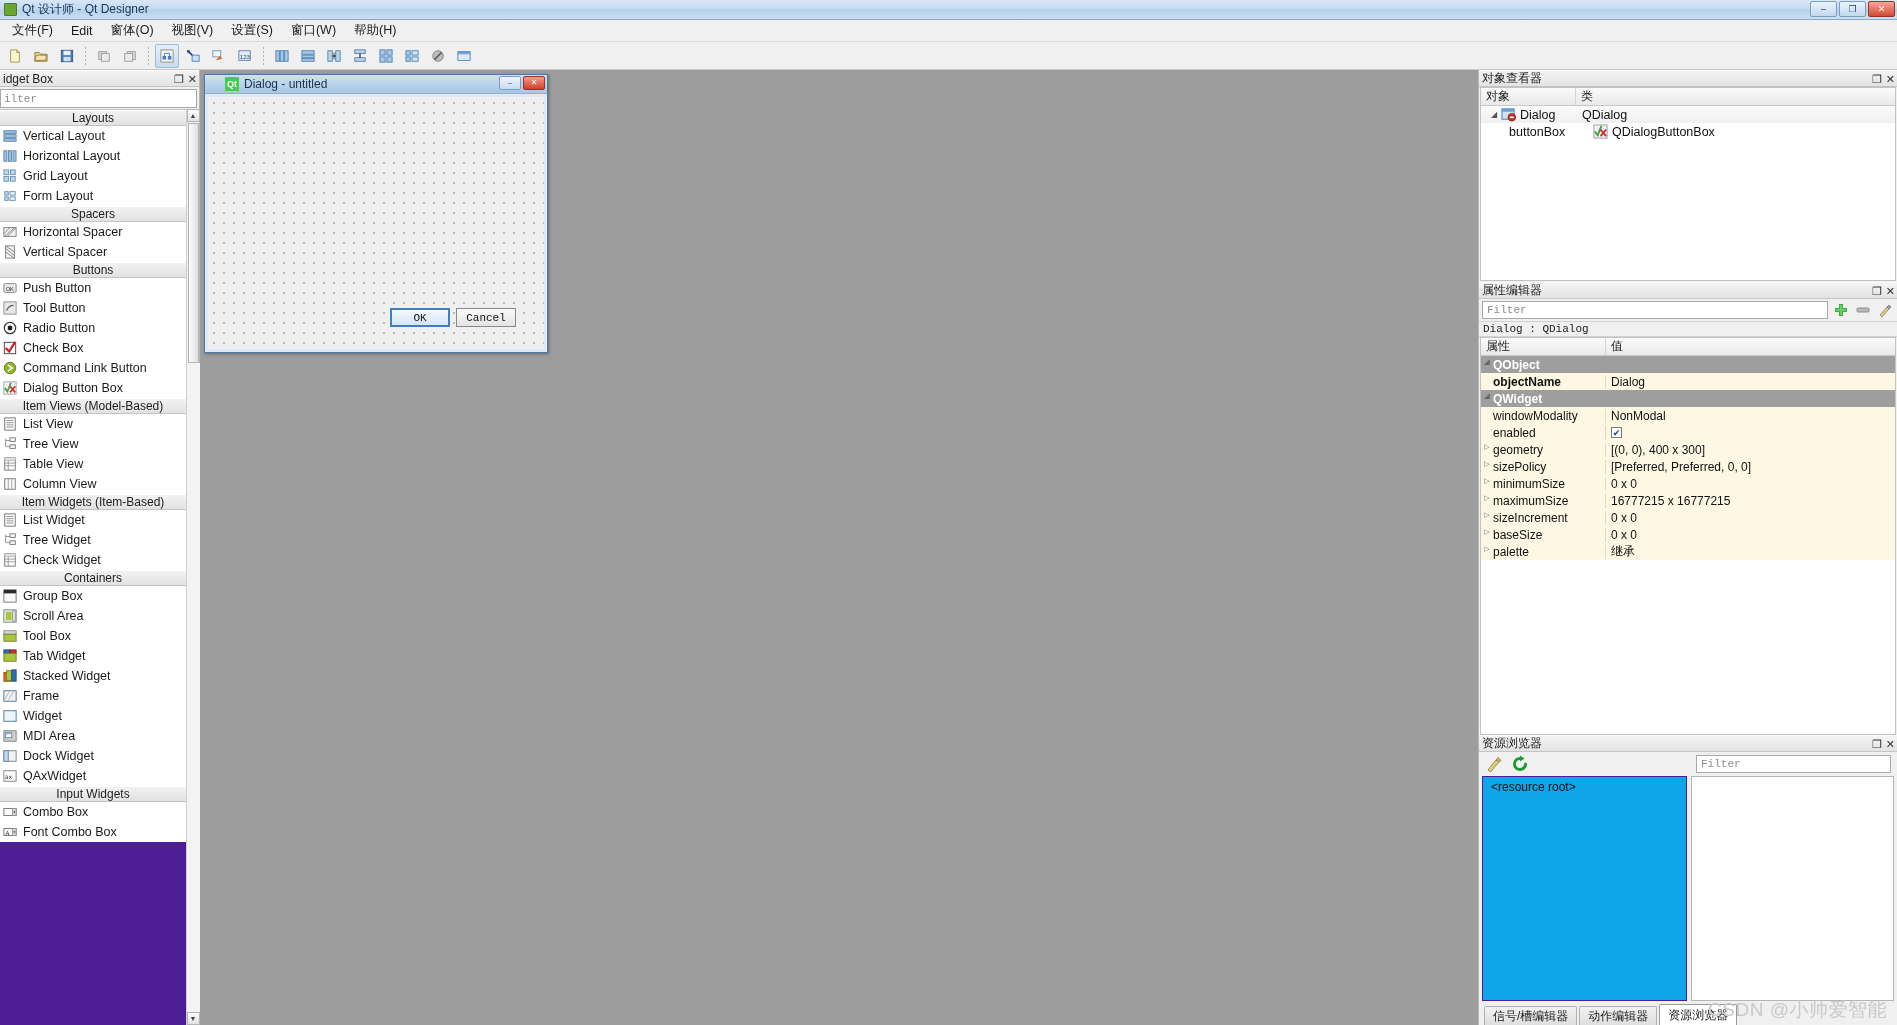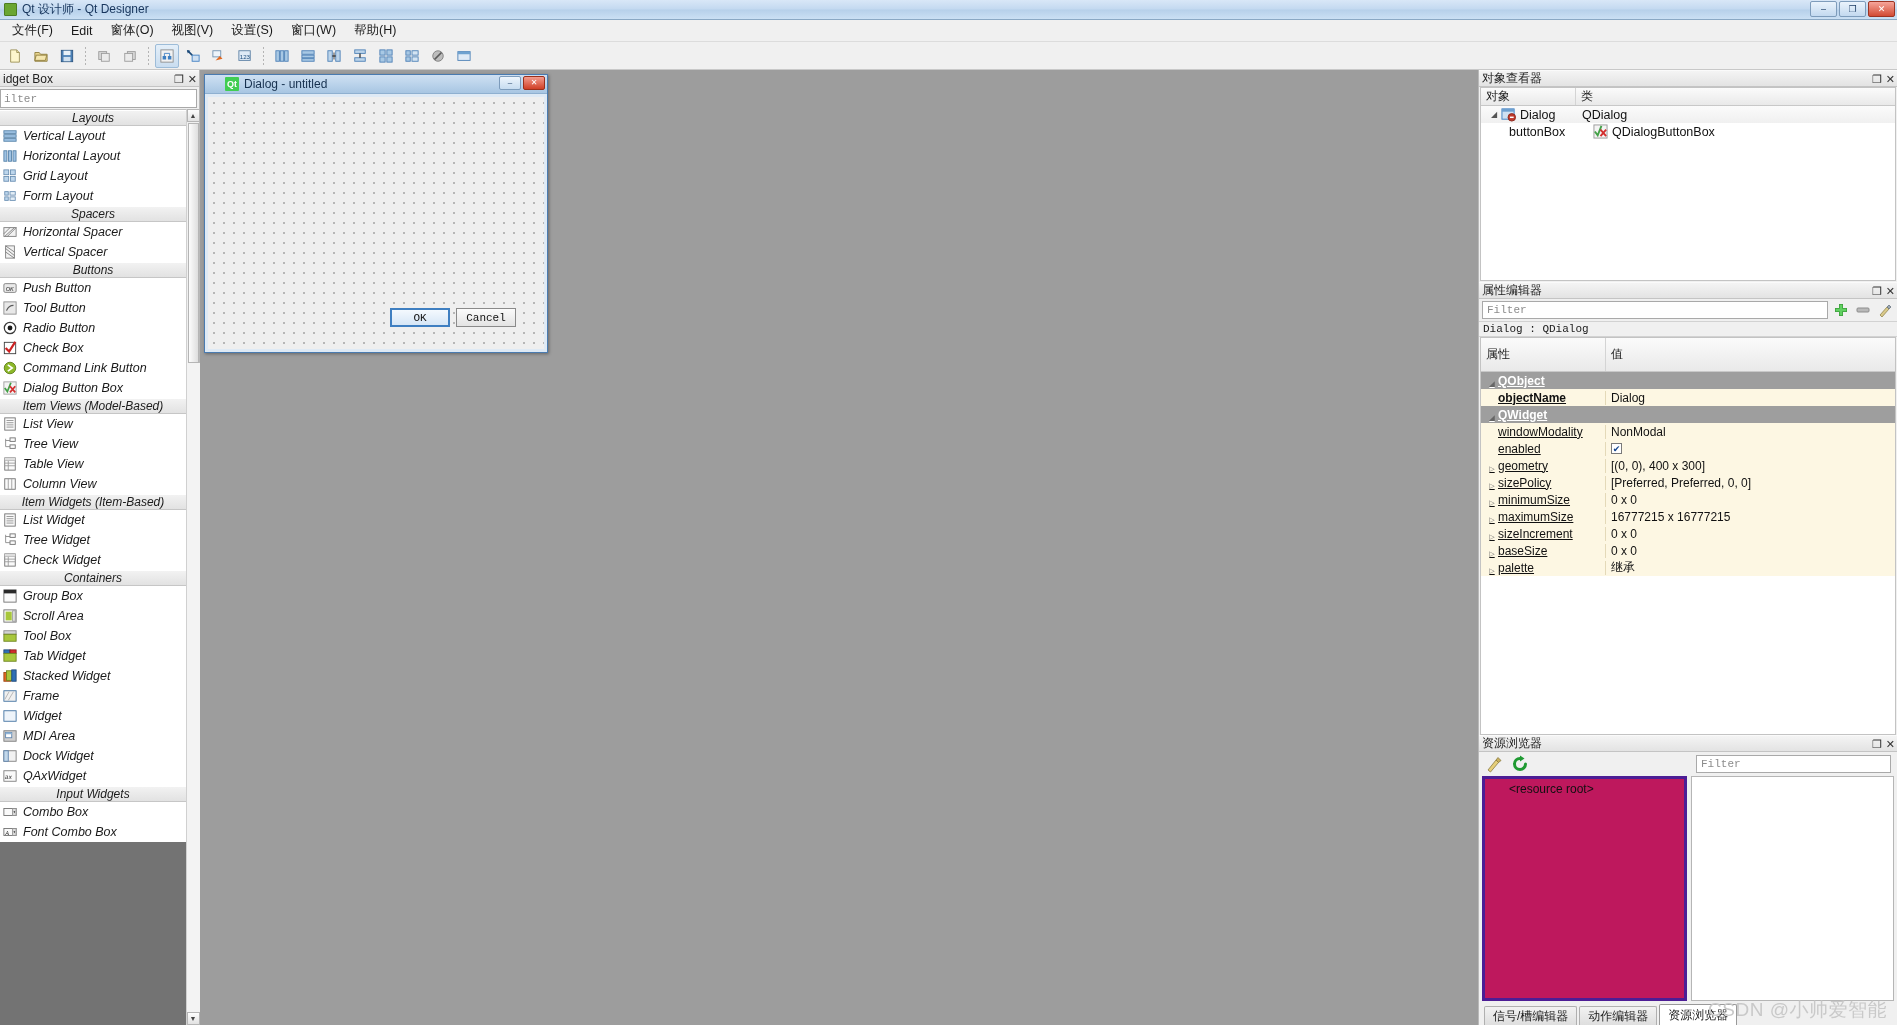--- a/index.html
+++ b/index.html
@@ -116,23 +116,22 @@
     flex: 0 0 19px; margin: 2px 2px 1px 0;
     background: #fff; border: 1px solid #a9a9a9;
     display: flex; align-items: center;
     padding-left: 3px;
     font-family: "Liberation Mono", monospace;
     font-size: 11px; color: #8c8c8c;
   }
   .wb-scrollwrap { flex: 1 1 auto; display: flex; min-height: 0; }
   .wb-list {
     flex: 1 1 auto; overflow: hidden;
-    background: #737373;
+    background: #4c1d95;
     border-top: 1px solid #c0c0c0;
-    font-style: italic;
   }
   .wb-group {
     height: 16px;
     background: linear-gradient(180deg,#f2f2f2,#e2e2e2);
     border-top: 1px solid #fff;
     border-bottom: 1px solid #c6c6c6;
     display: flex; align-items: center; justify-content: center;
     font-size: 12px; color: #1d1d1d;
   }
   .wb-item {
@@ -270,32 +269,31 @@
   }
   .pe-iconbtn { width: 18px; height: 18px; display:flex; align-items:center; justify-content:center; }
   .pe-objline {
     flex: 0 0 16px;
     background: #f0f0f0;
     border-top: 1px solid #d2d2d2; border-bottom: 1px solid #d2d2d2;
     font-family: "Liberation Mono", monospace; font-size: 11px; color: #1b1b1b;
     display: flex; align-items: center; padding-left: 4px;
   }
   .pe-table { flex: 1 1 auto; overflow: hidden; background: #fff; border: 1px solid #c3c3c3; margin: 0 1px; }
-  .pe-head { display: flex; height: 34px; background: linear-gradient(180deg,#fbfbfb,#e9e9e9); border-bottom: 1px solid #c8c8c8; font-family: Liberation Serif, serif; }
+  .pe-head { display: flex; height: 18px; background: linear-gradient(180deg,#fbfbfb,#e9e9e9); border-bottom: 1px solid #c8c8c8; font-family: Liberation Serif, serif; }
   .pe-head div { font-size: 12px; color:#1b1b1b; padding-left: 5px; display:flex; align-items:center; }
   .pe-c1 { width: 125px; flex: 0 0 125px; border-right: 1px solid #d4d4d4; }
   .pe-c2 { flex: 1 1 auto; }
   .pe-row { display: flex; height: 17px; align-items: center; font-size: 12px; }
   .pe-row .k {
     width: 125px; flex: 0 0 125px;
-    padding-left: 5px; color: #111;
+    color: #111;
     overflow: hidden; white-space: nowrap;
-    display: flex; align-items: flex-end;
+    display: flex; align-items: flex-start;
     border-right: 1px solid #e4d9b8;
-    text-decoration: underline;
   }
   .pe-row .v {
     flex: 1 1 auto; padding-left: 5px; color: #111;
     overflow: hidden; white-space: nowrap;
     display: flex; align-items: center;
   }
   .pe-row.group {
     background: #9e9e9e; color: #fff; font-weight: bold;
   }
   .pe-row.group .k { border-right: none; color:#fff; }
@@ -307,21 +305,21 @@
   
   .rb-panel { flex: 0 0 290px; display: flex; flex-direction: column; min-height: 0; justify-content: space-between; }
   .rb-toolrow { flex: 0 0 24px; display: flex; align-items: center; gap: 8px; padding: 2px 6px; }
   .rb-filter {
     margin-left: auto; width: 195px; height: 18px;
     background: #fff; border: 1px solid #a9a9a9;
     display: flex; align-items: center; padding-left: 4px;
     font-family: "Liberation Mono", monospace; font-size: 11px; color: #8c8c8c;
   }
   .rb-body { flex: 1 1 auto; display: flex; gap: 4px; padding: 0 3px 2px 3px; min-height: 0; }
-  .rb-left { width: 205px; flex: 0 0 205px; background: #be185d; border: 3px solid #4c1d95; padding: 3px 0 0 24px; }
+  .rb-left { width: 205px; flex: 0 0 205px; background: #0ea5e9; border: 1px solid #4c1d95; padding: 3px 0 0 8px; }
   .rb-root { font-size: 12px; color: #111; font-family: "Liberation Sans", sans-serif; }
   .rb-right { flex: 1 1 auto; background: #fff; border: 1px solid #b5b5b5; }
   .rb-tabs { flex: 0 0 22px; display: flex; align-items: flex-end; padding-left: 5px; gap: 2px; }
   .rb-tab {
     height: 19px; padding: 0 8px;
     background: linear-gradient(180deg,#f2f2f2,#dedede);
     border: 1px solid #b0b0b0; border-bottom: none;
     border-radius: 2px 2px 0 0;
     display: flex; align-items: center;
     font-size: 12px; color: #1b1b1b;

